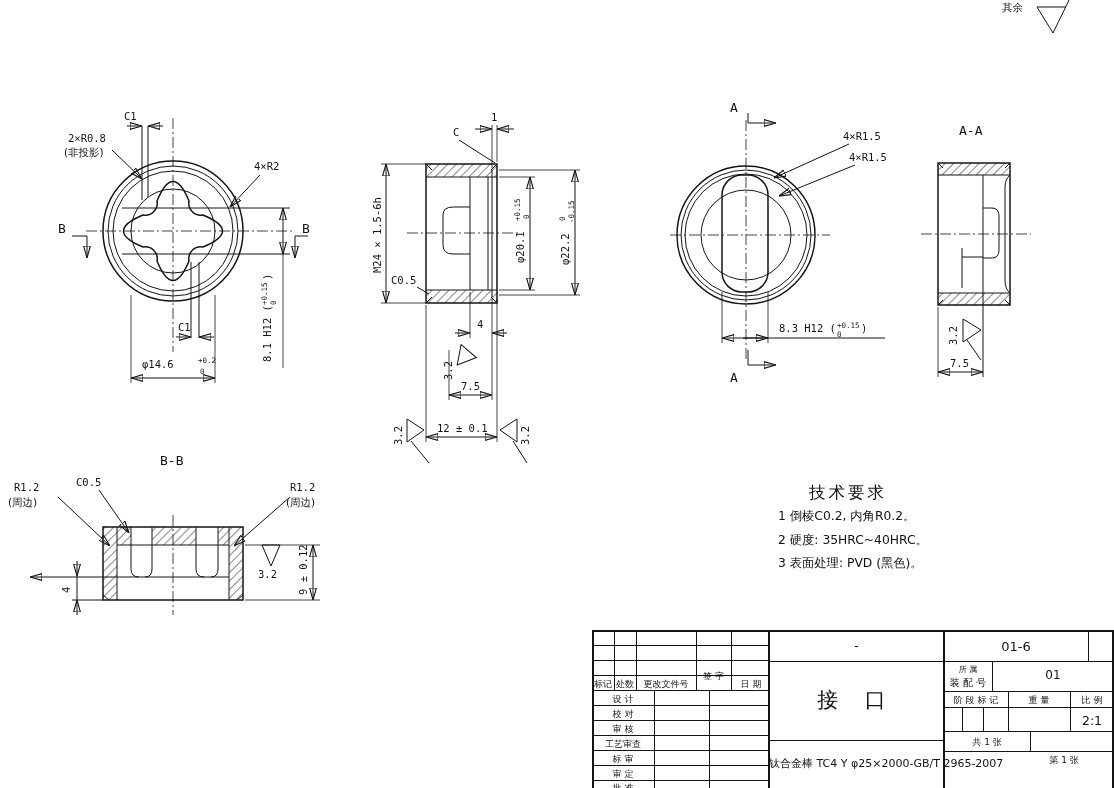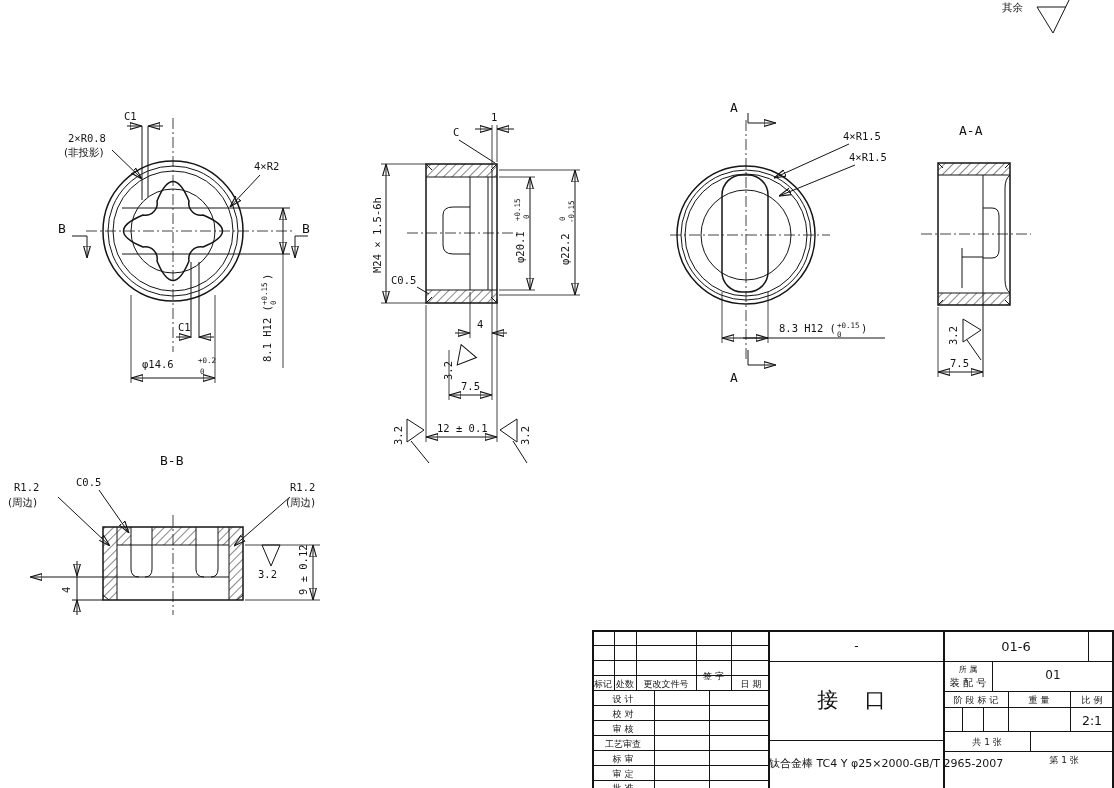--- a/index.html
+++ b/index.html
@@ -299,20 +299,26 @@
     </g>
     <line x1="77" y1="116" x2="77" y2="131" marker-end="url(#ar)"></line>
     <line x1="77" y1="170" x2="77" y2="155" marker-end="url(#ar)"></line>
     <line x1="77" y1="131" x2="77" y2="155"></line>
     <g transform="translate(70,148) rotate(-90)">
       <text x="0" y="0">4</text>
     </g>
   </g>
 </svg>
 
+<div id="tech">
+  <div class="t">技术要求</div>
+  <div class="i">1 倒棱C0.2, 内角R0.2。</div>
+  <div class="i">2 硬度: 35HRC~40HRC。</div>
+  <div class="i">3 表面处理: PVD (黑色)。</div>
+</div>
 
 <div id="tb">
 
   <div class="hl" style="left:0;top:0;width:522px;height:2px"></div>
   <div class="vl" style="left:0;top:0;width:2px;height:158px"></div>
   <div class="vl" style="left:520px;top:0;width:2px;height:158px"></div>
   <div class="vl" style="left:176px;top:0;width:1.5px;height:158px"></div>
   <div class="vl" style="left:351px;top:0;width:1.5px;height:158px"></div>
 
   <div class="hl" style="left:0;top:15px;width:177px;height:1px"></div>

